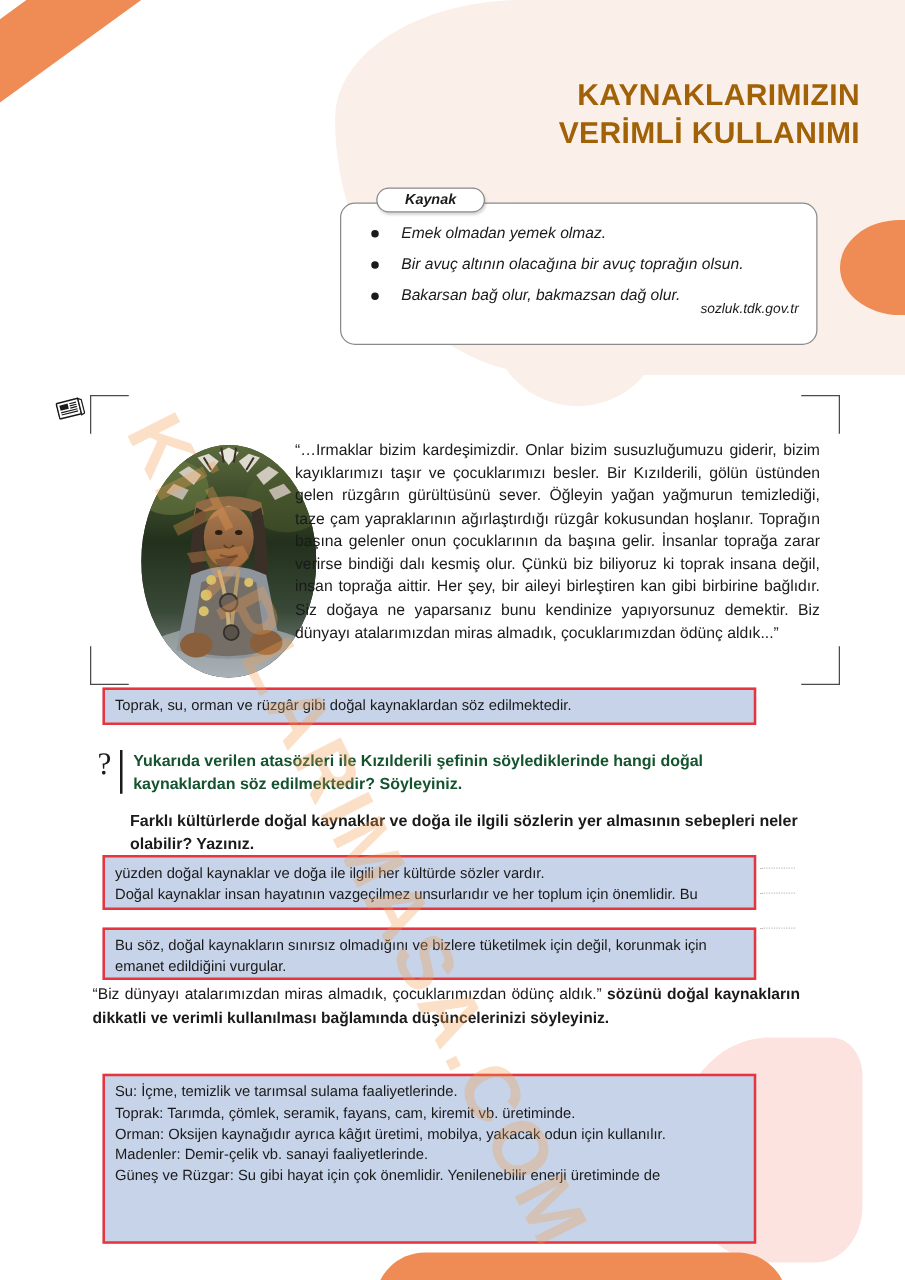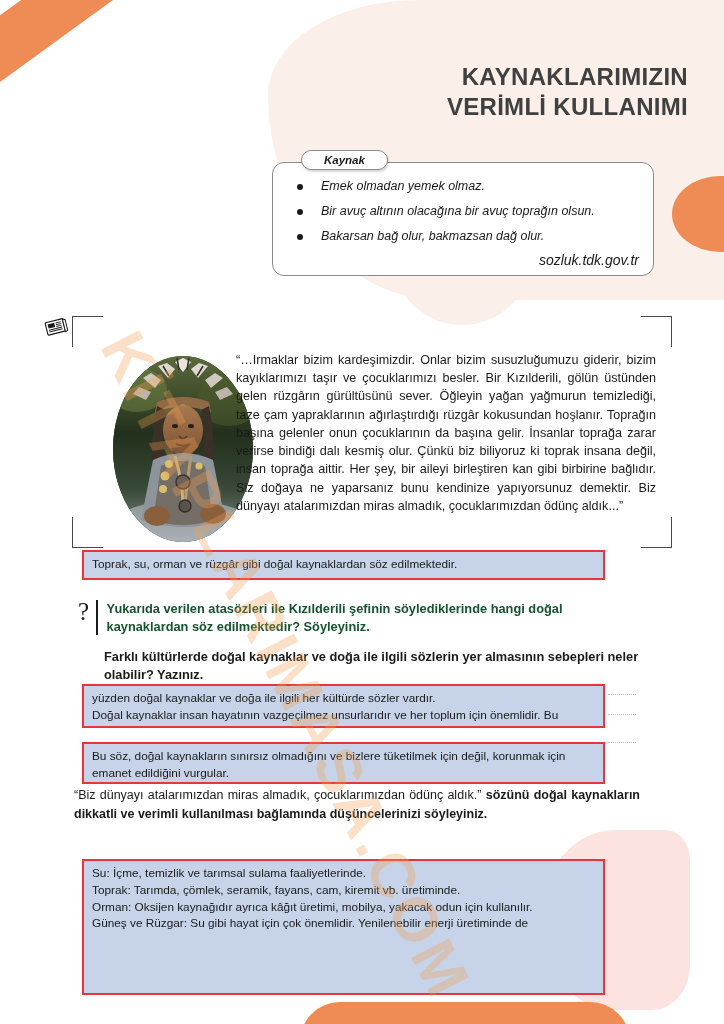--- a/index.html
+++ b/index.html
@@ -87,21 +87,21 @@
   }
 
   
   .page-title {
     position: absolute;
     right: 36px;
     top: 62px;
     text-align: right;
     font-size: 24px;
     font-weight: bold;
-    color: #404040;
+    color: #a16207;
     line-height: 1.27;
     letter-spacing: 0.3px;
     z-index: 4;
   }
 
   
   .kaynak-box {
     position: absolute;
     left: 272px;
     top: 162px;
@@ -146,22 +146,22 @@
     left: 0;
     top: 4px;
     width: 6px;
     height: 6px;
     border-radius: 50%;
     background: #1a1a1a;
   }
   .kaynak-source {
     position: absolute;
     right: 14px;
-    bottom: 7px;
-    font-size: 14px;
+    bottom: 22px;
+    font-size: 11px;
     color: #1a1a1a;
   }
 
   
   .quote-frame {
     position: absolute;
     left: 72px;
     top: 316px;
     width: 600px;
     height: 232px;
@@ -462,19 +462,20 @@
   <div class="mixed-q" style="left:74px; top:786px; width:566px;">
     <span>“Biz dünyayı atalarımızdan miras almadık, çocuklarımızdan ödünç aldık.”</span><b> sözünü doğal kaynakların dikkatli ve verimli kullanılması bağlamında düşüncelerinizi söyleyiniz.</b>
   </div>
 
 
   <div class="answer-box" style="left:82px; top:859px; width:523px; height:136px;">
     <div class="answer-inner">
       <p>Su: İçme, temizlik ve tarımsal sulama faaliyetlerinde.</p>
       <p>Toprak: Tarımda, çömlek, seramik, fayans, cam, kiremit vb. üretiminde.</p>
       <p>Orman: Oksijen kaynağıdır ayrıca kâğıt üretimi, mobilya, yakacak odun için kullanılır.</p>
+      <p>Madenler: Demir-çelik vb. sanayi faaliyetlerinde.</p>
       <p>Güneş ve Rüzgar: Su gibi hayat için çok önemlidir. Yenilenebilir enerji üretiminde de</p>
     </div>
   </div>
 
   <div class="watermark">KİTAPLARIMASA.COM</div>
 
 </div>
 
 </body></html>

